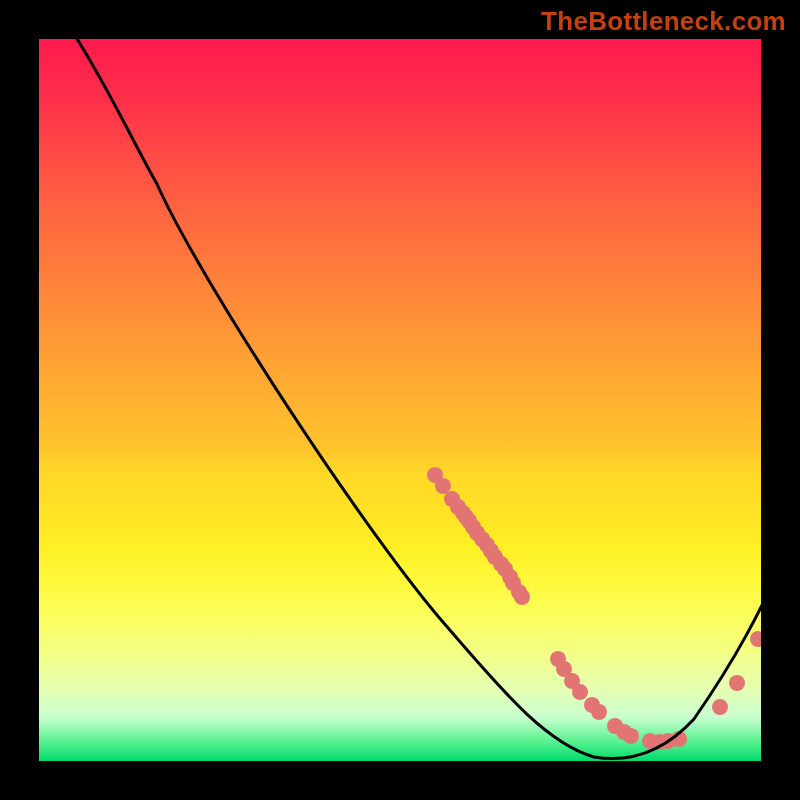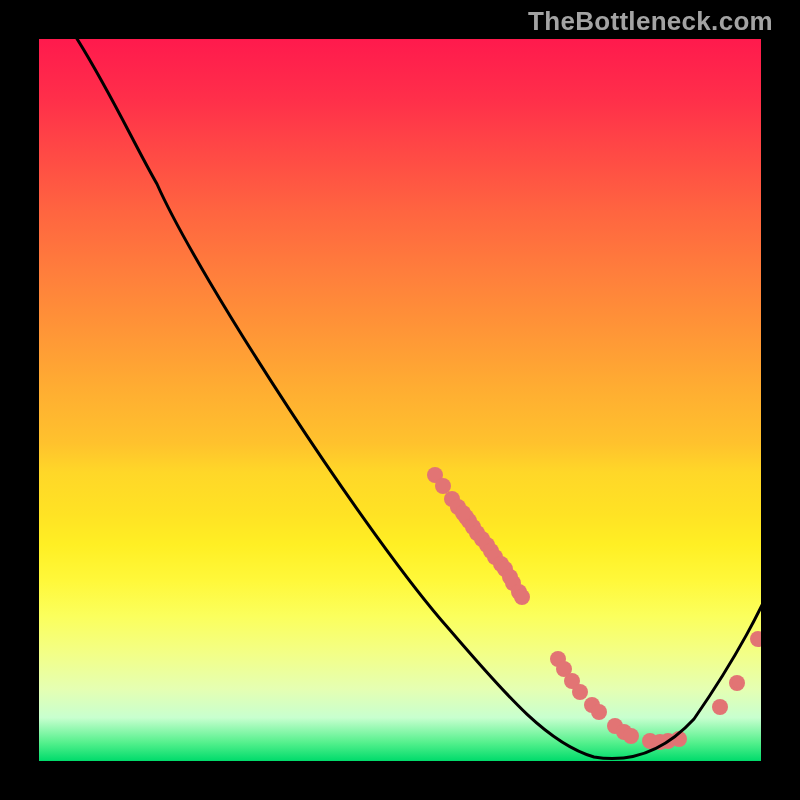--- a/index.html
+++ b/index.html
@@ -49,25 +49,25 @@
       #f3ff86 85%,
       #e5ffb2 90%,
       #c8ffcf 94%,
       #53f08c 97.5%,
       #00db6b 100%
     );
   }
   .watermark {
     position: absolute;
     top: 6px;
-    right: 27px;
+    right: 14px;
     font-family: Arial, Helvetica, sans-serif;
     font-size: 26px;
     font-weight: bold;
-    color: #a3a3a3;
+    color: #c2410c;
     letter-spacing: 0.3px;
   }
   svg.curve {
     position: absolute;
     left: 0;
     top: 0;
     width: 100%;
     height: 100%;
   }
 </style>

